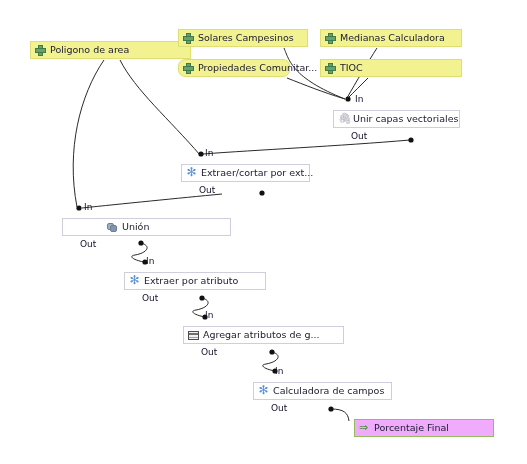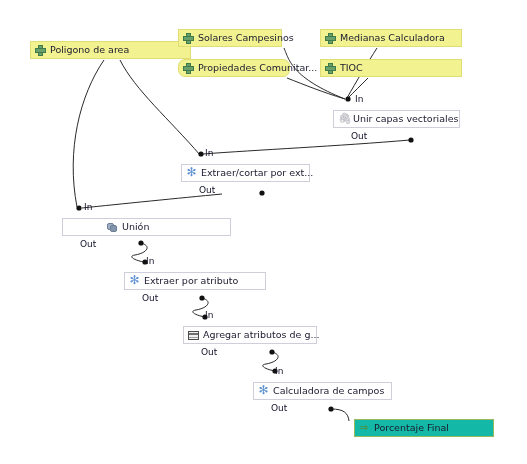--- a/index.html
+++ b/index.html
@@ -54,21 +54,21 @@
     background: #f2f291;
     border: 1px solid #dede74;
   }
   
   .node.algo {
     background: #ffffff;
     border: 1px solid #cfcfdb;
   }
   
   .node.output {
-    background: #14b8a6;
+    background: #f0abfc;
     border: 1px solid #94bb5c;
   }
 
   
   
   .ico.layer-icon::before,
   .ico.layer-icon::after {
     content: "";
     position: absolute;
     background: #6aa06a;
@@ -200,21 +200,21 @@
         <circle cx="275" cy="371" r="2.6"></circle>
         <circle cx="331" cy="409" r="2.6"></circle>
       </g>
   </svg>
 
   <div id="nodes-layer">
       <div class="node input" style="left: 30px; top: 41px; width: 161px;">
         <span class="ico layer-icon"></span>
         <span class="lbl">Poligono de area</span>
       </div>
-      <div class="node input" style="left: 178px; top: 29px; width: 104px;">
+      <div class="node input" style="left: 178px; top: 29px; width: 130px;">
         <span class="ico layer-icon"></span>
         <span class="lbl">Solares Campesinos</span>
       </div>
       <div class="node input" style="left: 178px; top: 59px; width: 112px; border-radius: 7px;">
         <span class="ico layer-icon"></span>
         <span class="lbl">Propiedades Comunitar...</span>
       </div>
       <div class="node input" style="left: 320px; top: 29px; width: 142px;">
         <span class="ico layer-icon"></span>
         <span class="lbl">Medianas Calculadora</span>
@@ -232,21 +232,21 @@
         <span class="lbl">Extraer/cortar por ext...</span>
       </div>
       <div class="node algo" style="left: 62px; top: 218px; width: 169px; padding-left: 44px;">
         <span class="ico union-icon"></span>
         <span class="lbl">Unión</span>
       </div>
       <div class="node algo" style="left: 124px; top: 272px; width: 142px;">
         <span class="ico gear-icon"></span>
         <span class="lbl">Extraer por atributo</span>
       </div>
-      <div class="node algo" style="left: 183px; top: 326px; width: 134px;">
+      <div class="node algo" style="left: 183px; top: 326px; width: 161px;">
         <span class="ico table-icon"></span>
         <span class="lbl">Agregar atributos de g...</span>
       </div>
       <div class="node algo" style="left: 253px; top: 382px; width: 139px;">
         <span class="ico gear-icon"></span>
         <span class="lbl">Calculadora de campos</span>
       </div>
       <div class="node output" style="left: 354px; top: 419px; width: 140px;">
         <span class="ico arrow-icon"></span>
         <span class="lbl">Porcentaje Final</span>

